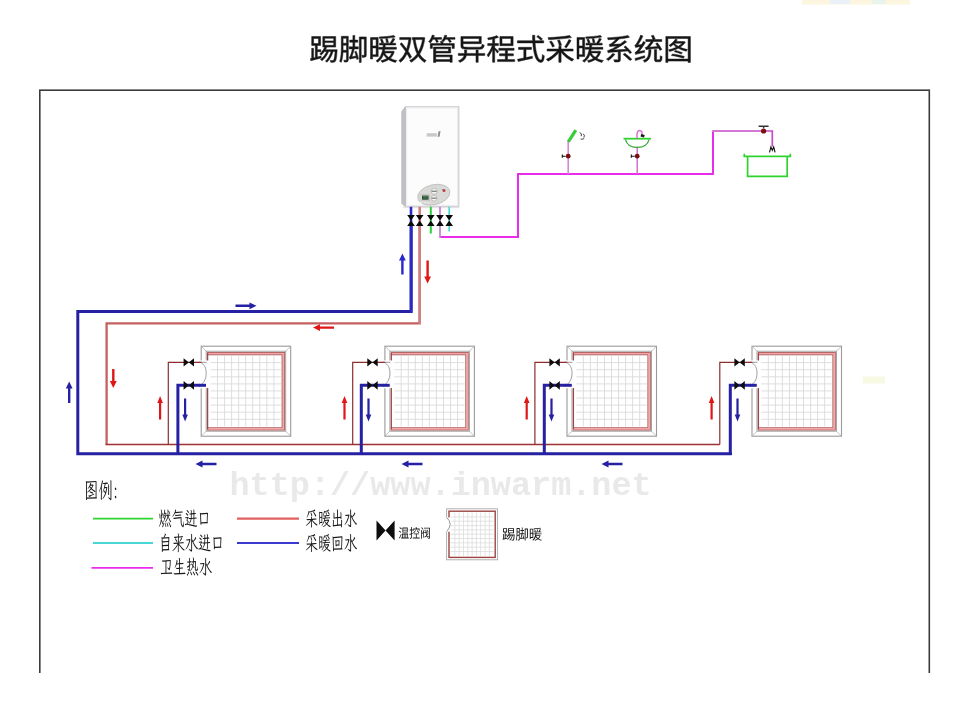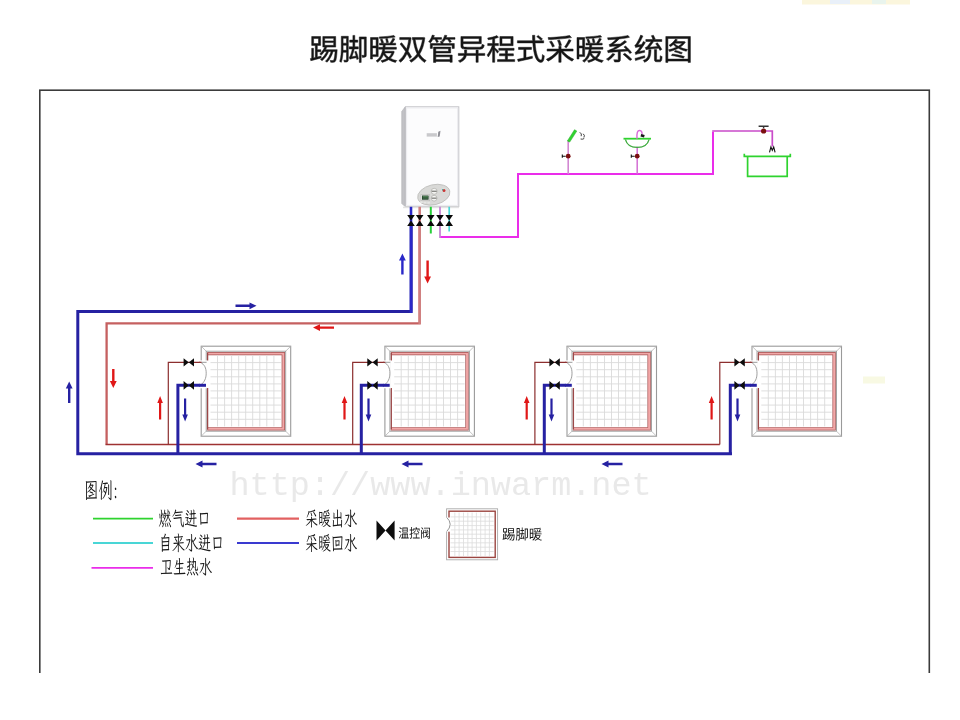--- a/index.html
+++ b/index.html
@@ -1,15 +1,15 @@
 <!DOCTYPE html>
 <html><head><meta charset="utf-8">
 <style>
 html,body{margin:0;padding:0;background:#ffffff;}
-#page{position:relative;width:960px;height:673px;background:#ffffff;overflow:hidden;}
+#page{position:relative;width:960px;height:673px;background:#ffffff;overflow:hidden;font-weight:bold;}
 </style></head>
 <body>
 <div id="page">
 <svg width="960" height="720" viewBox="0 0 960 720" font-family="'Liberation Sans',sans-serif">
 
 <rect x="0" y="0" width="960" height="720" fill="#ffffff"></rect>
 
 <g opacity="0.45">
         <rect x="802" y="0" width="108" height="4.5" fill="#f7ecb4"></rect>
         <rect x="830" y="0" width="20" height="4" fill="#cfe0f2"></rect>

